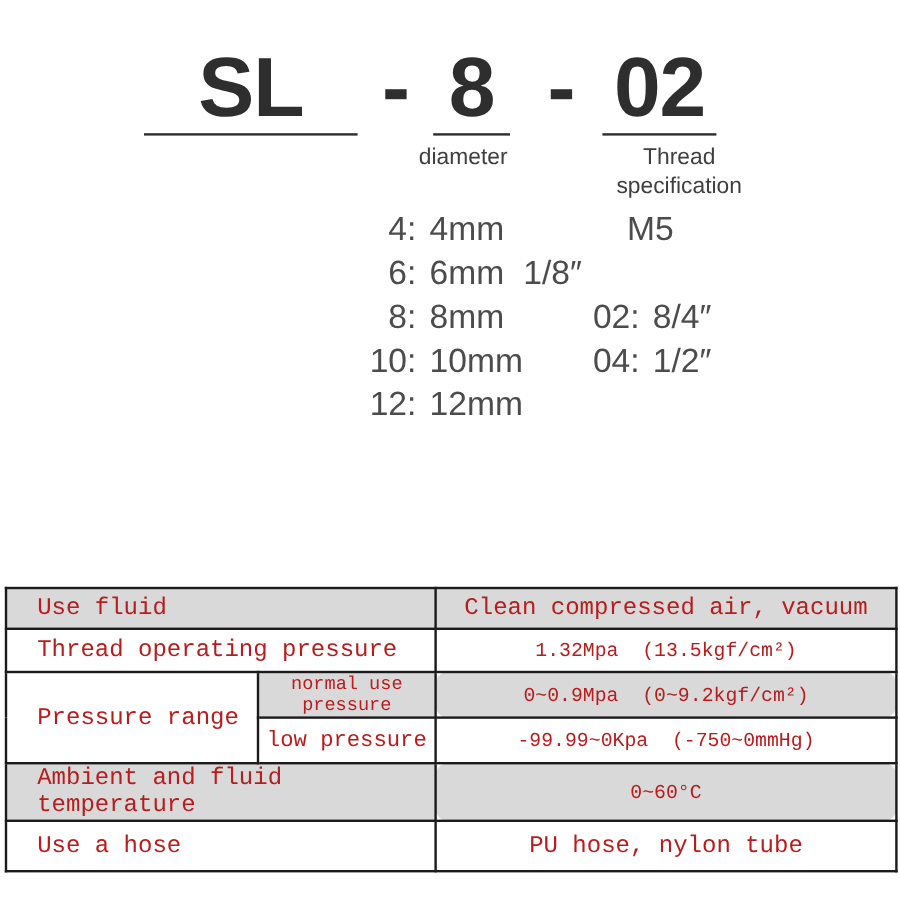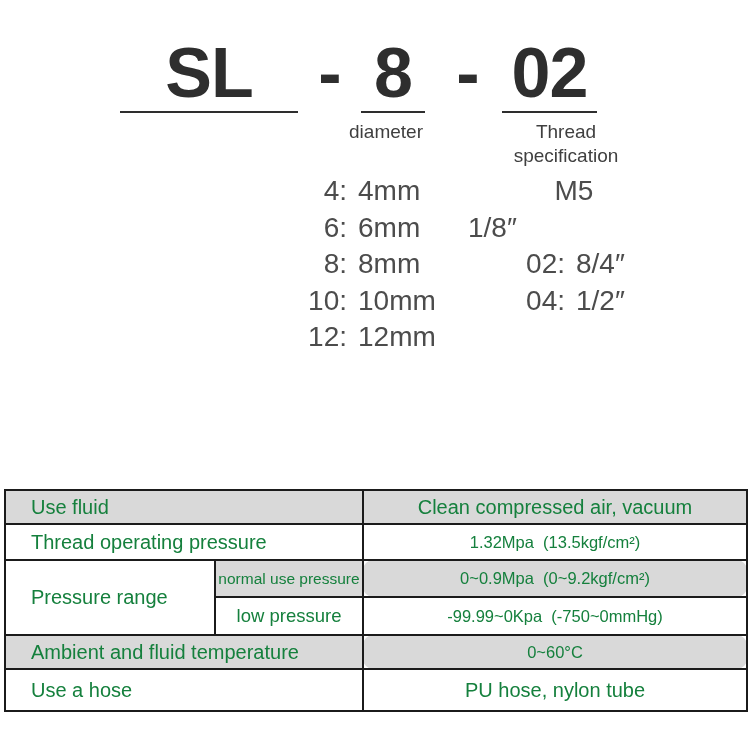--- a/index.html
+++ b/index.html
@@ -44,22 +44,23 @@
   .option-row.single { justify-content: center; }
 
   
   table.spec-table {
     position: absolute; left: 4px; top: 489px;
     width: 742px; border-collapse: collapse;
     table-layout: fixed;
   }
   table.spec-table td {
     border: 2px solid #1b1b1b;
-    color: #15803d;
+    color: #b91c1c;
     vertical-align: middle;
+    font-family: Liberation Mono, monospace;
   }
   td.shaded { background: #d9d9d9; }
   td.row-label { font-size: 20px; padding-left: 25px; text-align: left; }
   td.sub-label-sm { font-size: 15.5px; text-align: center; }
   td.sub-label { font-size: 18.5px; text-align: center; }
   td.val-lg { font-size: 20px; text-align: center; white-space: pre; }
   td.val-sm { font-size: 16.5px; text-align: center; white-space: pre; border-radius: 10px; }
 </style>
 </head>
 <body>
@@ -98,21 +99,21 @@
     <div class="option-row">
       <span class="opt-code">10:</span>
       <span class="opt-value">10mm</span>
     </div>
     <div class="option-row">
       <span class="opt-code">12:</span>
       <span class="opt-value">12mm</span>
     </div>
   </div>
 
-  <div class="option-list thread" style="left:468px; width:212px;">
+  <div class="option-list thread" style="left:436px; width:212px;">
     <div class="option-row single">
       <span class="opt-value">M5</span>
     </div>
     <div class="option-row">
       <span class="opt-value">1/8″</span>
     </div>
     <div class="option-row">
       <span class="opt-code">02:</span>
       <span class="opt-value">8/4″</span>
     </div>

